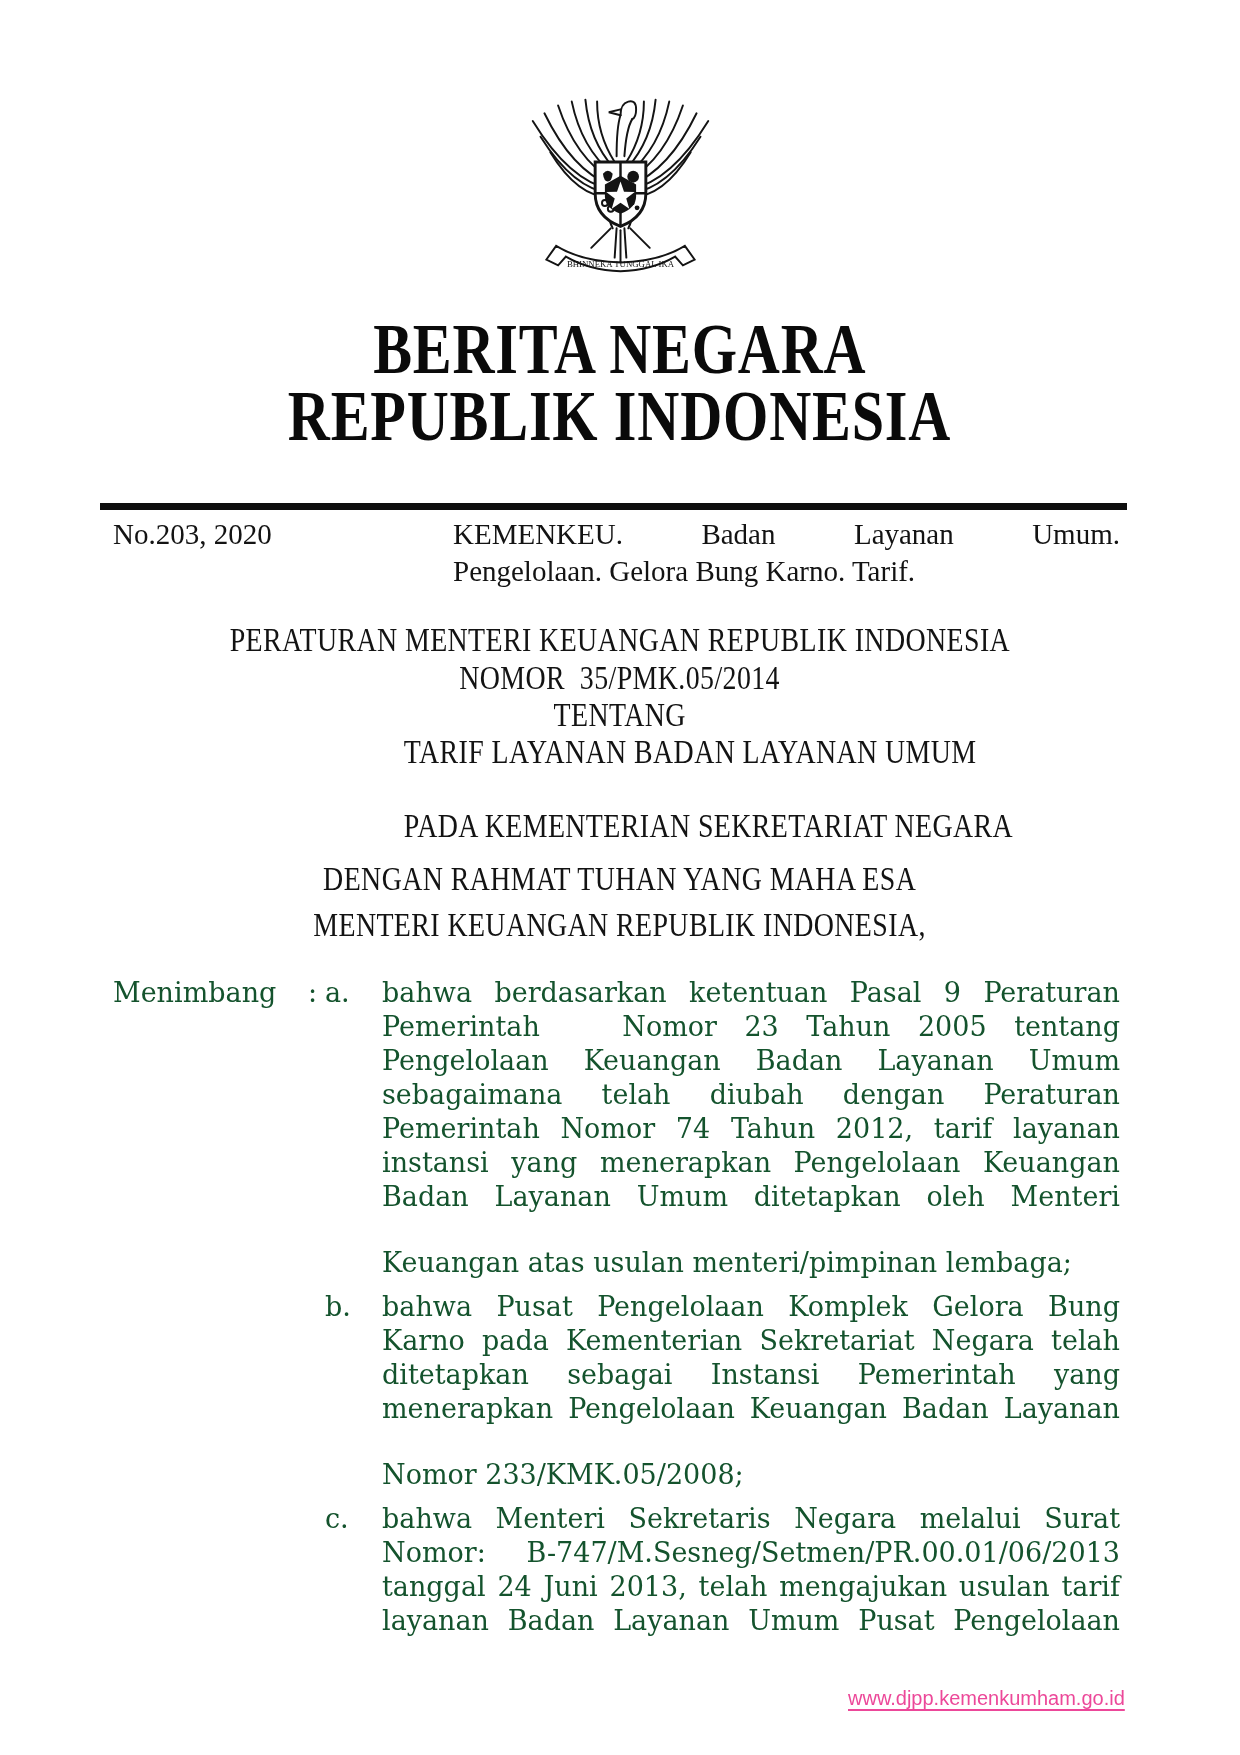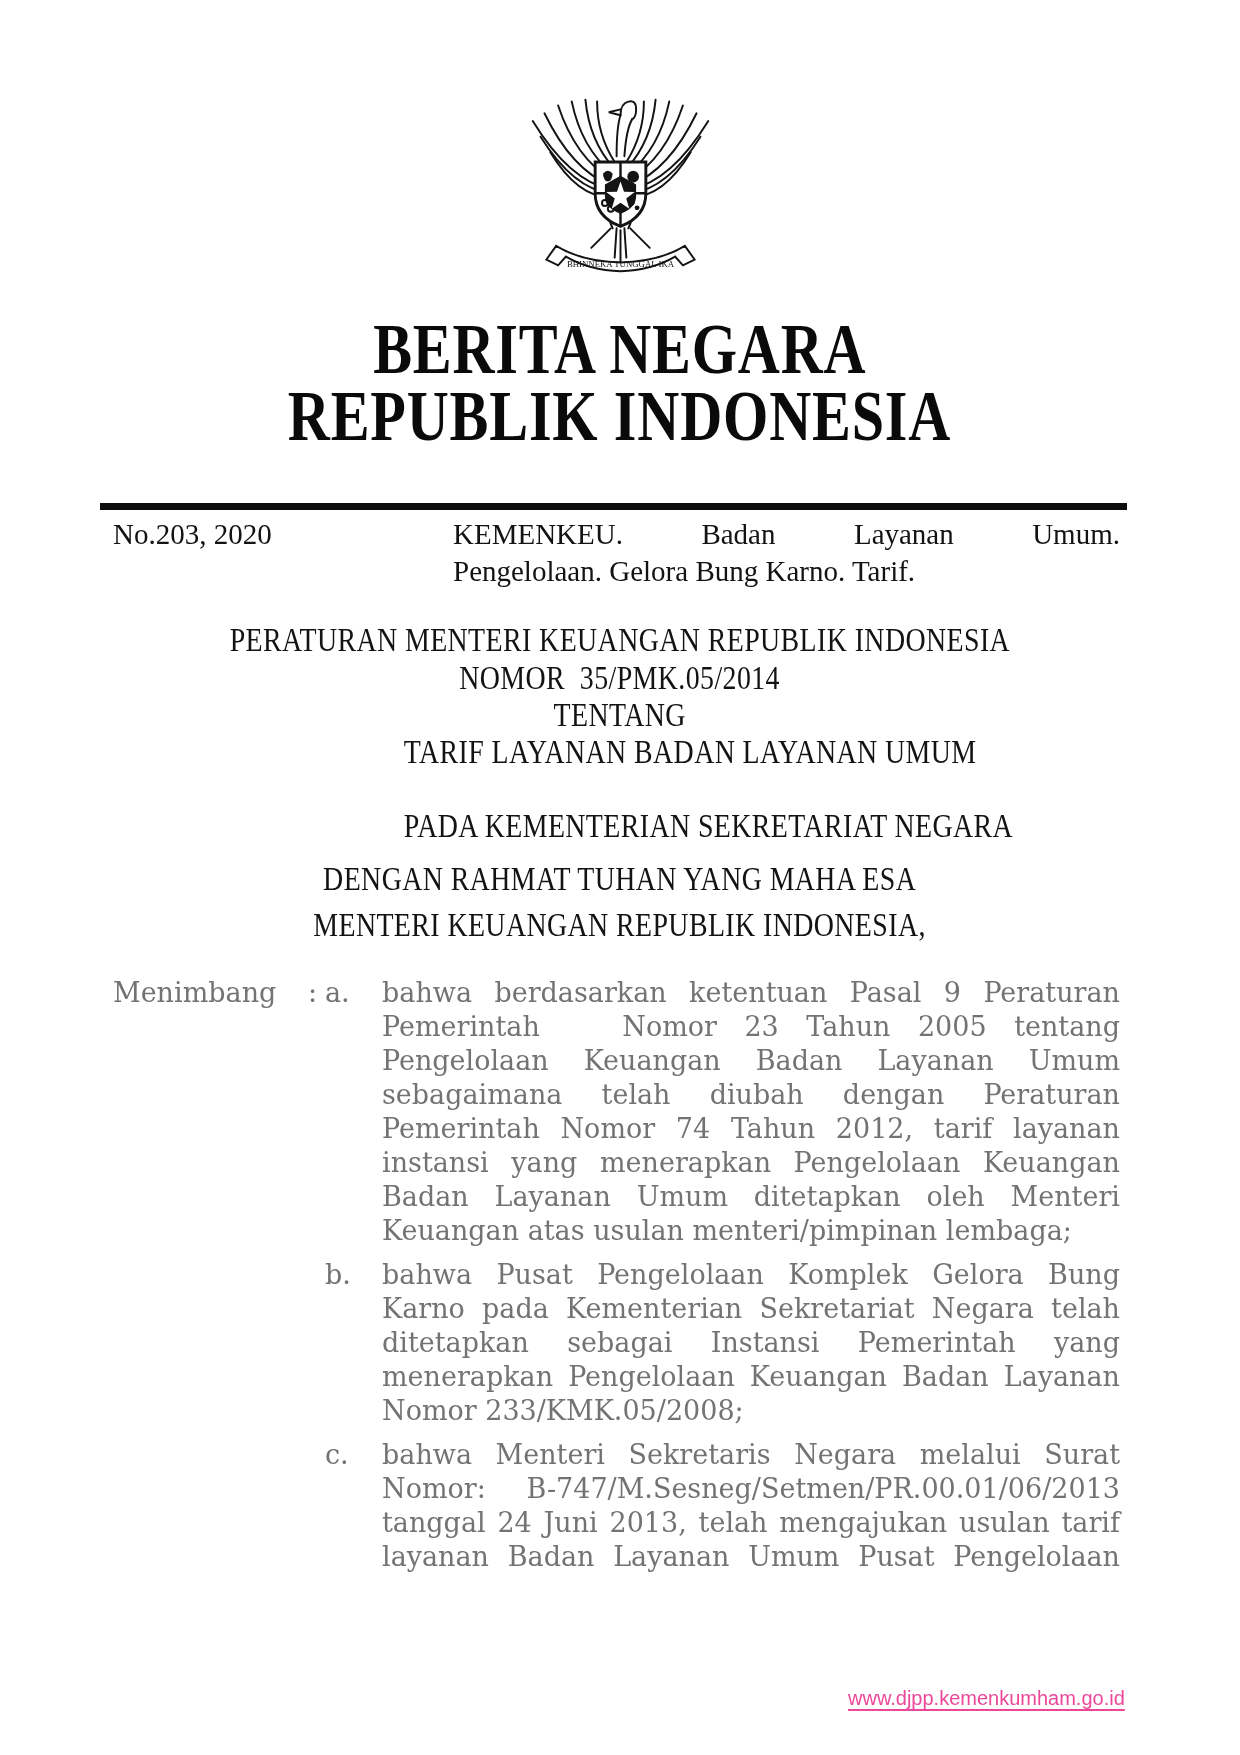--- a/index.html
+++ b/index.html
@@ -21,31 +21,31 @@
   .meta-font { font-family:"Liberation Serif", serif; font-size:29px; line-height:37px; color:#131313; }
   .j-all { text-align:justify; text-align-last:justify; }
 
   .head-line {
     font-family:"Liberation Serif", serif; font-size:34px; line-height:36px;
     color:#131313; letter-spacing:0.5px;
   }
   .shift70 .cond { position:relative; left:70px; }
   .shift88 .cond { position:relative; left:88px; }
 
-  .body-font { font-size:27px; line-height:34px; color:#737373; }
+  .body-font { font-size:27px; line-height:34px; color:#14532d; }
   .mn-block { left:113px; top:976px; width:1007px; }
   .mn-label { left:0; top:0; }
   .mn-colon { left:195px; top:0; }
   .mn-items { position:relative; margin-left:0; }
   .mn-item { position:relative; padding-left:269px; width:738px; box-sizing:content-box; }
   .mn-item + .mn-item { margin-top:10px; }
   .mn-marker { position:absolute; left:212px; top:0; }
   .pline { text-align:justify; }
   .jl { text-align-last:justify; }
-  .ll { text-align-last:left; }
+  .ll { text-align-last:left;margin-top:32px; }
 
   .footer-link {
     font-family:"Liberation Sans", sans-serif; font-size:20px;
     color:#ec4899; text-decoration:underline; text-underline-offset:4px;
     white-space:nowrap; cursor:pointer;
   }
   .emblem-svg { display:block; }
 </style>
 </head>
 <body>

